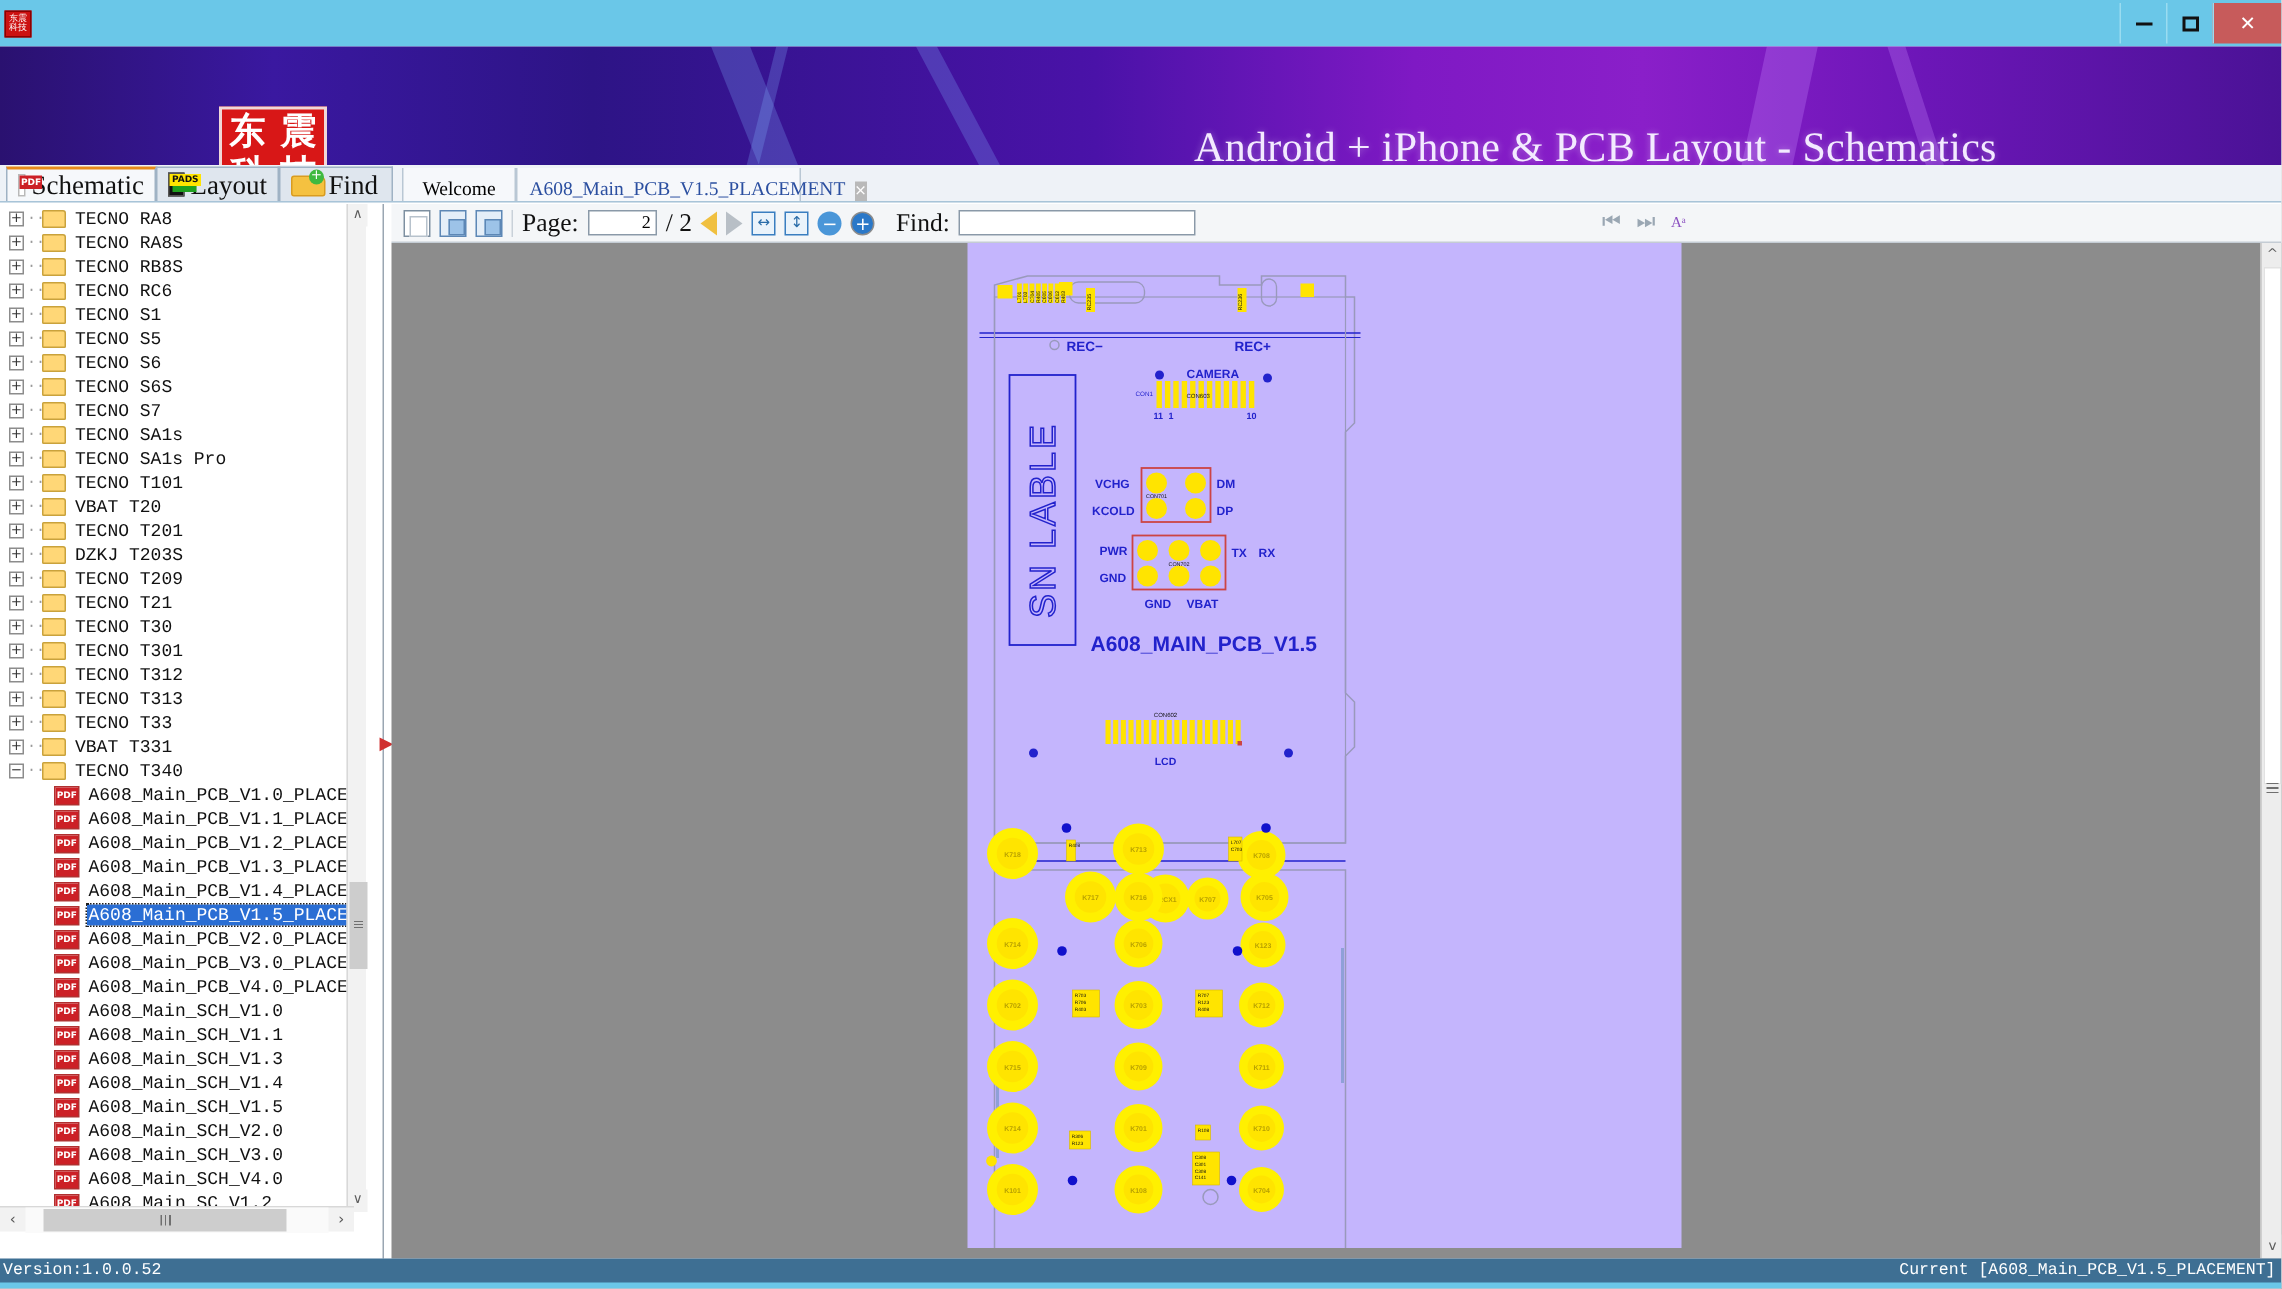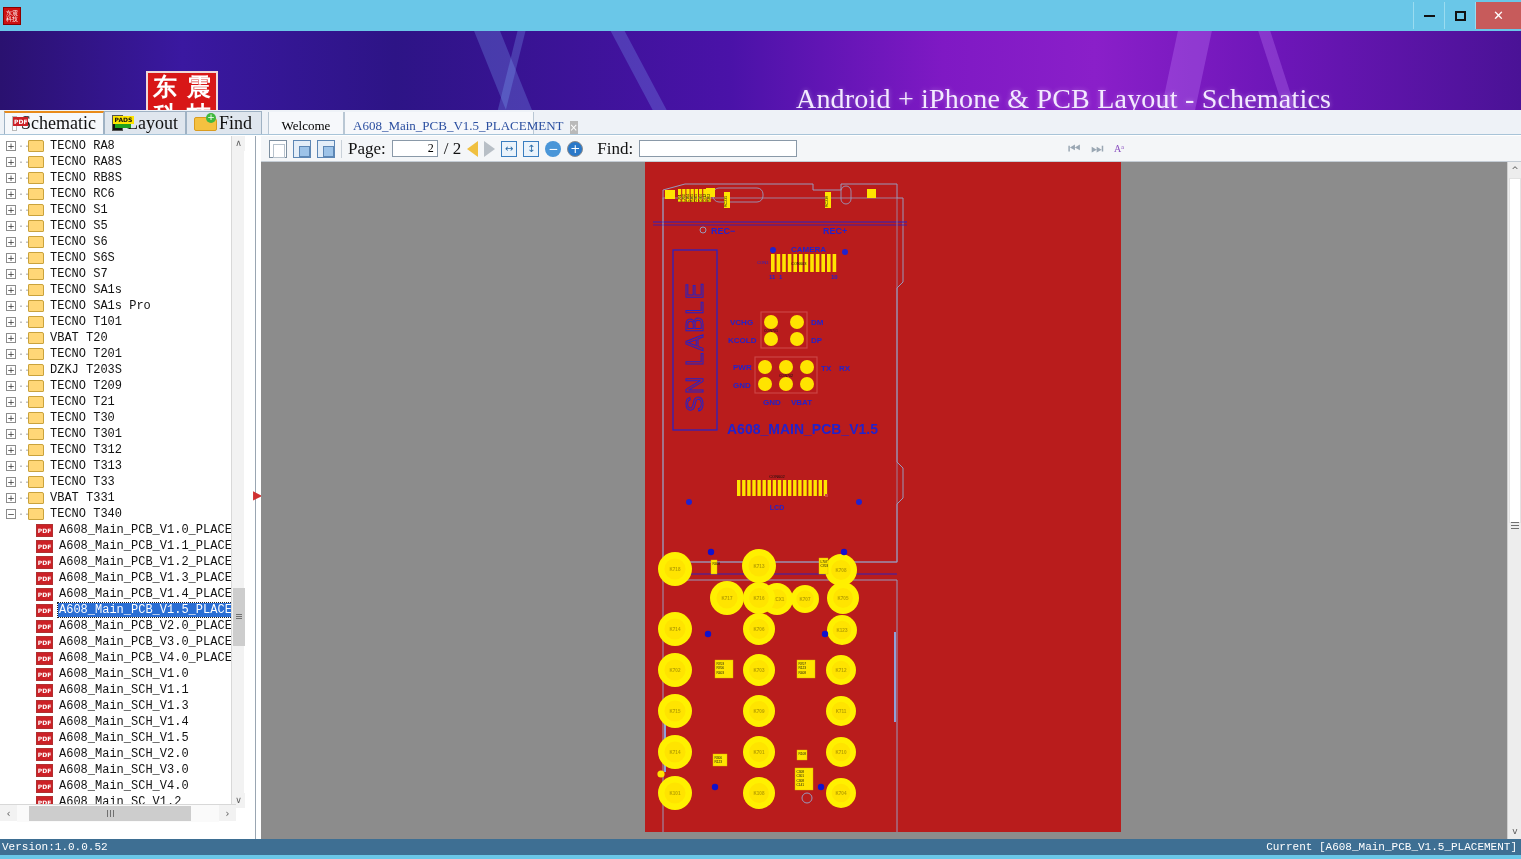--- a/index.html
+++ b/index.html
@@ -267,21 +267,21 @@
   }
   .aa-ico { color:#8a4fc0; font-size:10px; font-family:"Liberation Serif",serif; }
 
   
   .viewer {
     position: absolute; left: 261px; top: 162px; width: 1260px; height: 677px;
     background: #8c8c8c; overflow: hidden;
   }
   .page {
     position: absolute; left: 384px; top: 0px; width: 476px; height: 670px;
-    background: #b91c1c;
+    background: #c4b5fd;
   }
   .vscroll-right {
     position: absolute; right: 0; top: 0; width: 14px; height: 677px;
     background: #ededed; border-left: 1px solid #cfcfcf;
   }
   .vsb-arrow {
     position: absolute; left:0; width:14px; height:16px; background:#ededed;
     color:#5c5c5c; font-size:9px; line-height:16px; text-align:center;
     font-family:"DejaVu Sans",sans-serif;
   }

